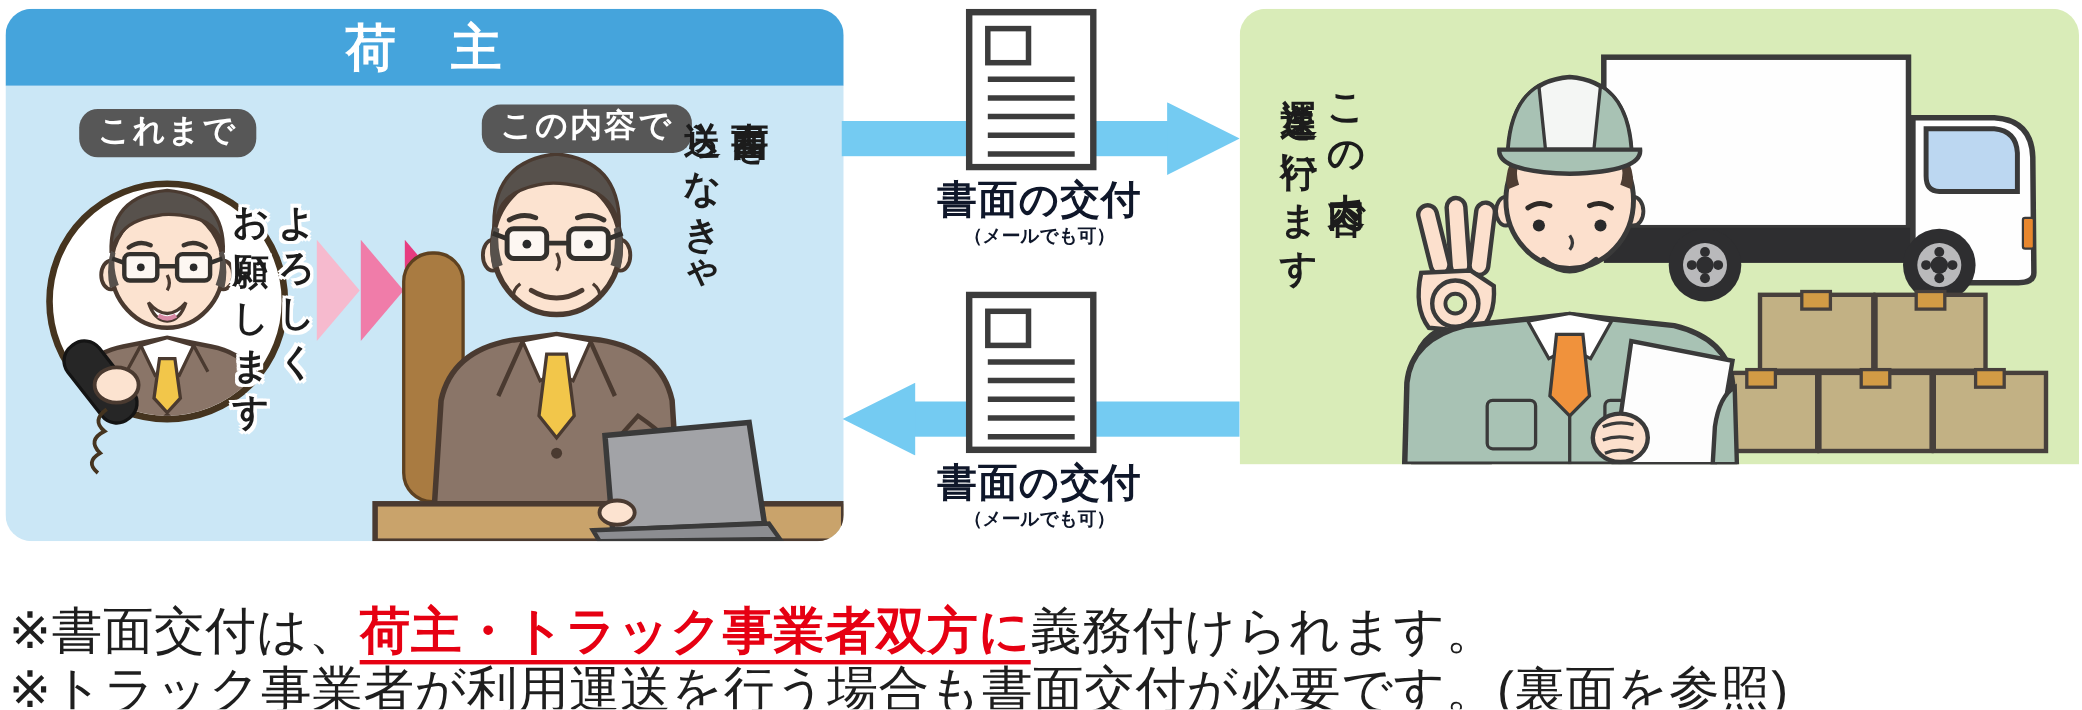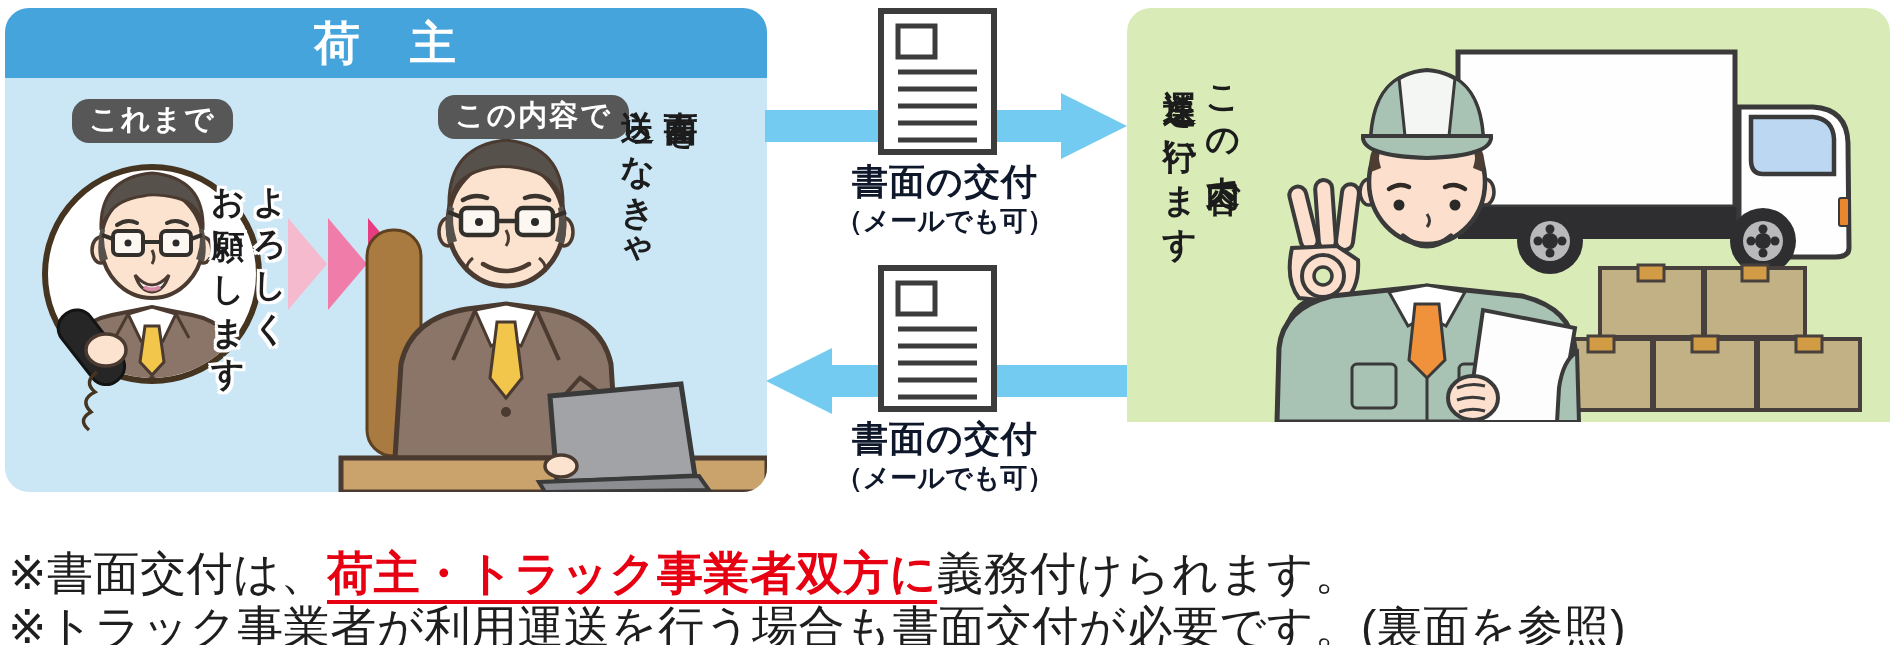--- a/index.html
+++ b/index.html
@@ -20,21 +20,21 @@
          line-height:1;padding:6px 17px 9px;letter-spacing:2px;border-radius:17px;}
   .vtext{position:absolute;writing-mode:vertical-rl;text-orientation:upright;
          font-weight:bold;color:#1c1c1c;line-height:1.18;letter-spacing:4px;}
   .vtext > div{margin:0 3px;}
   .vtext.outline{text-shadow:-3px -3px 0 #fff,3px -3px 0 #fff,-3px 3px 0 #fff,3px 3px 0 #fff,
                  0 -3px 0 #fff,0 3px 0 #fff,-3px 0 0 #fff,3px 0 0 #fff;}
   .mid-arrow{position:absolute;}
   .doc-icon{position:absolute;}
   .exchange-label{position:absolute;width:310px;text-align:center;font-weight:bold;color:#0f172a;}
   .exchange-label.main{font-size:36px;letter-spacing:1px;}
-  .exchange-label.sub{font-size:27px;letter-spacing:0;}
+  .exchange-label.sub{font-size:17px;letter-spacing:0;}
   .note-line{position:absolute;left:8px;font-size:46px;letter-spacing:0.5px;white-space:nowrap;color:#1e1e1e;}
   .note-red{color:#e60012;font-weight:bold;border-bottom:4px solid #e60012;padding-bottom:1px;}
 </style>
 </head>
 <body>
 
 <div class="stage">
 
   <section class="panel left">
     <div class="panel-header blue">

